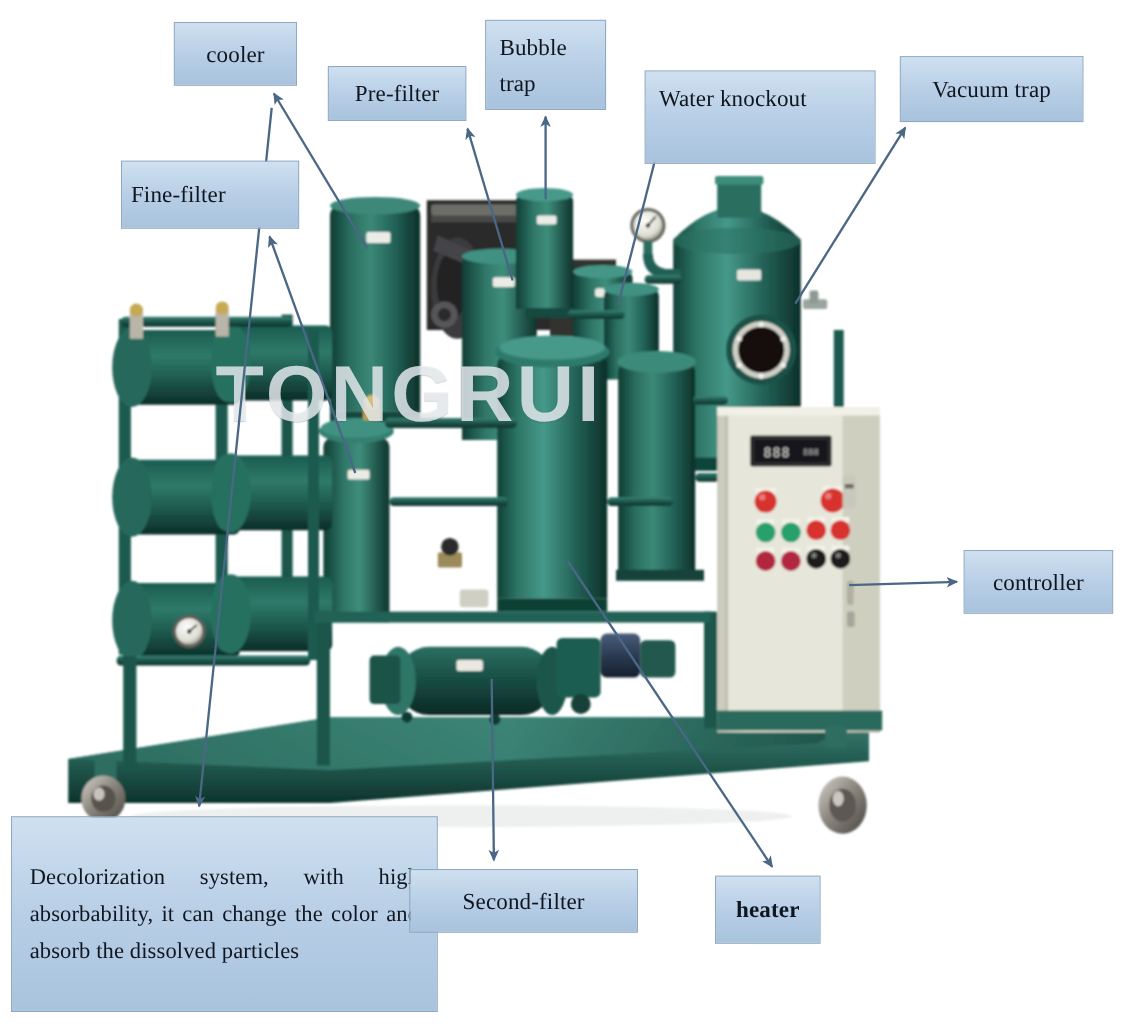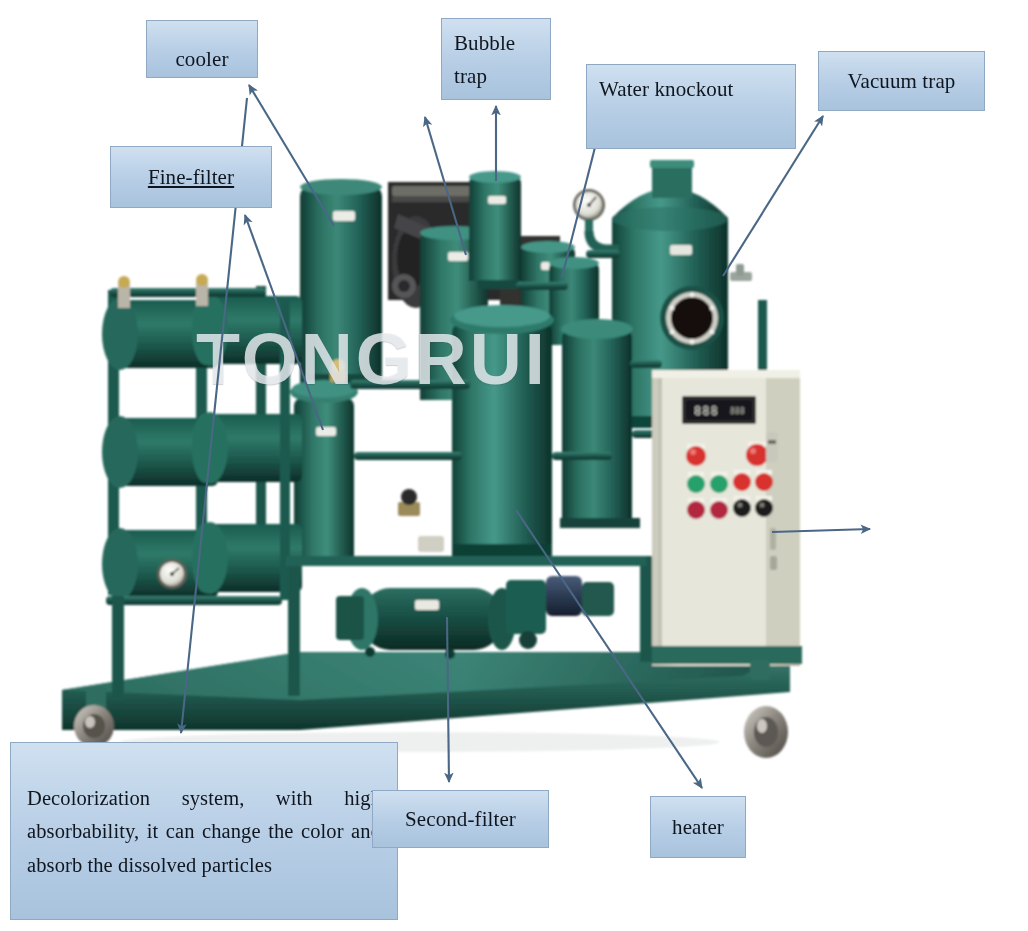--- a/index.html
+++ b/index.html
@@ -394,48 +394,54 @@
       <line x1="562" y1="277" x2="604" y2="112"></line>
       <line x1="723" y1="276" x2="823" y2="116"></line>
       <line x1="323" y1="430" x2="245" y2="215"></line>
       <line x1="772" y1="532" x2="870" y2="529"></line>
       <line x1="247" y1="98" x2="181" y2="733"></line>
       <line x1="447" y1="617" x2="449" y2="782"></line>
       <line x1="516" y1="510" x2="702" y2="788"></line>
     </g>
   </svg>
 
-  <div class="callout" style="left:146px;top:20px;width:112px;height:58px;align-items:flex-end;">
+  <div class="callout" style="left:158px;top:20px;width:112px;height:58px;">
     <span class="txt" style="text-align:center;">cooler</span>
   </div>
 
+  <div class="callout" style="left:298px;top:60px;width:126px;height:50px;">
+    <span class="txt" style="text-align:center;">Pre-filter</span>
+  </div>
 
   <div class="callout two-line" style="left:441px;top:18px;width:110px;height:82px;">
     <span class="txt">Bubble</span>
     <span class="txt">trap</span>
   </div>
 
   <div class="callout two-line" style="left:586px;top:20px;width:210px;height:85px;margin-top:44px;">
     <span class="txt">Water knockout</span>
   </div>
 
   <div class="callout" style="left:818px;top:51px;width:167px;height:60px;">
     <span class="txt" style="text-align:center;">Vacuum trap</span>
   </div>
 
   <div class="callout" style="left:110px;top:146px;width:162px;height:62px;">
-    <span class="txt" style="text-align:center;text-decoration:underline;">Fine-filter</span>
-  </div>
-
+    <span class="txt" style="text-align:left;">Fine-filter</span>
+  </div>
+
+  <div class="callout" style="left:876px;top:500px;width:136px;height:58px;">
+    <span class="txt" style="text-align:center;">controller</span>
+  </div>
 
   <div class="callout para" style="left:10px;top:742px;width:388px;height:178px;">
     <span class="txt">Decolorization system, with high absorbability, it can change the color and absorb the dissolved particles</span>
   </div>
 
-  <div class="callout" style="left:372px;top:790px;width:177px;height:58px;">
+  <div class="callout" style="left:372px;top:790px;width:208px;height:58px;">
     <span class="txt" style="text-align:center;">Second-filter</span>
   </div>
 
-  <div class="callout" style="left:650px;top:796px;width:96px;height:62px;">
+  <div class="callout" style="left:650px;top:796px;width:96px;height:62px;font-weight:bold;">
     <span class="txt" style="text-align:center;">heater</span>
   </div>
 
 </div>
 
 </body></html>

